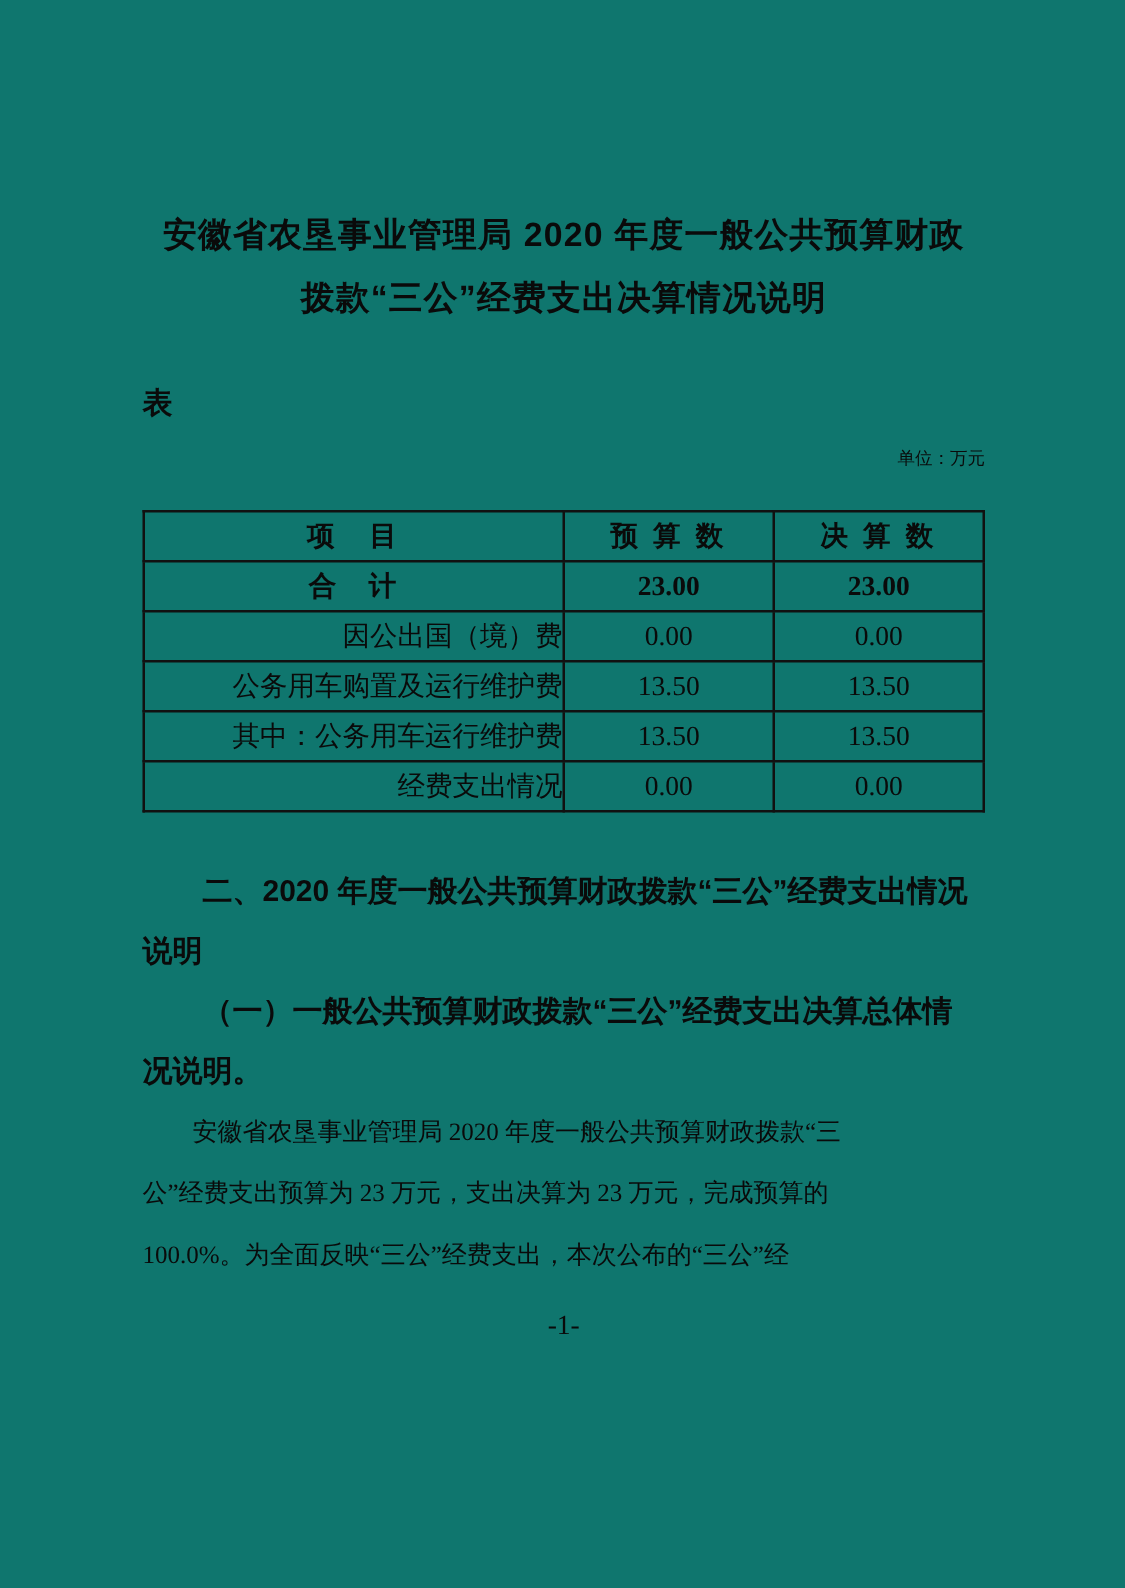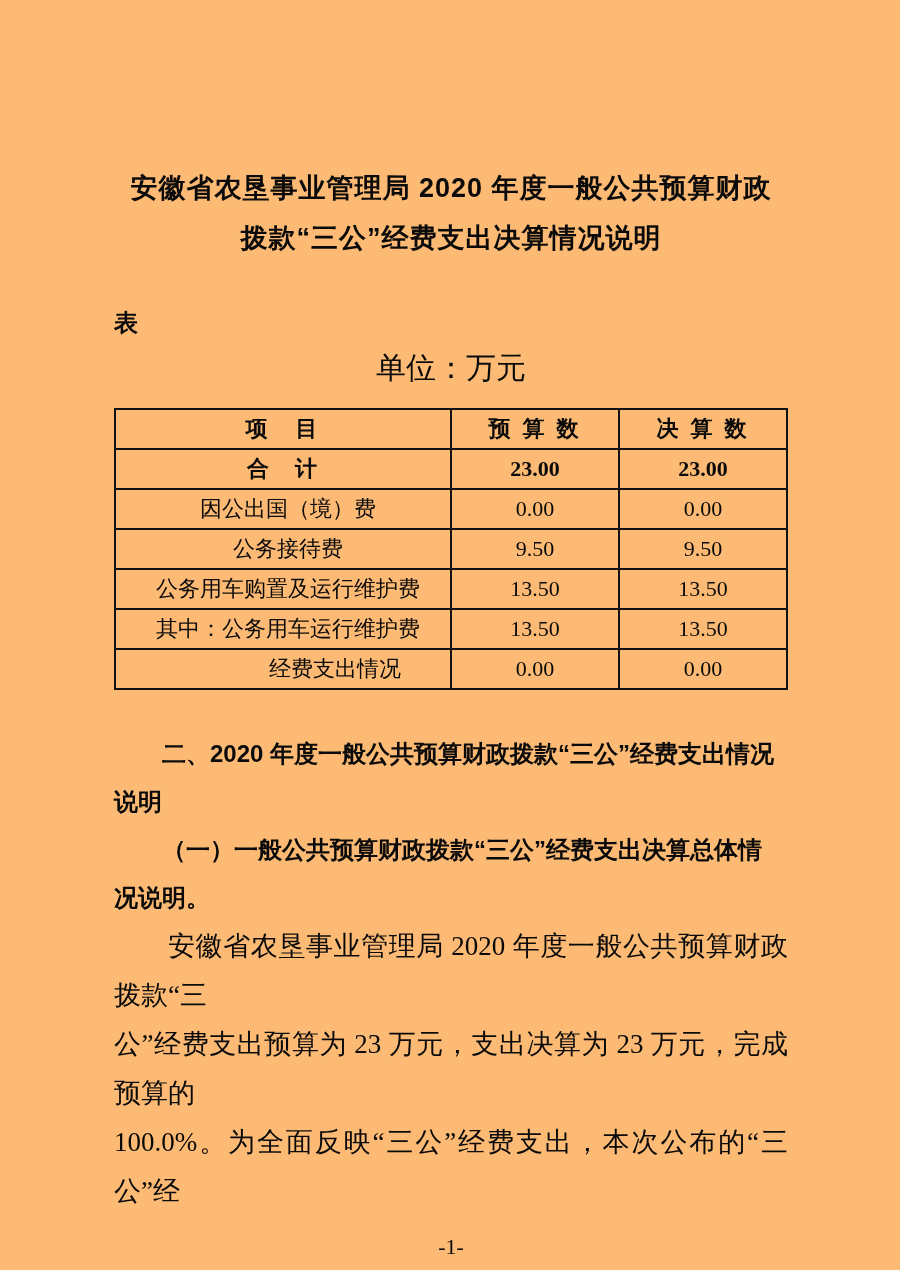--- a/index.html
+++ b/index.html
@@ -7,73 +7,73 @@
   body {
     background:#ffffff;
     color:#0a0a0a;
     font-family:"Liberation Serif", serif;
   }
   .page {
     position:relative;
     width:900px;
     height:1270px;
     padding:163px 112px 0 114px;
-    background:#fdba74;
+    background:#0f766e;
     overflow:hidden;
   }
   .doc-title {
     font-family:"Liberation Sans", sans-serif;
     font-weight:700;
     font-size:27px;
     line-height:50px;
     text-align:center;
     letter-spacing:1px;
   }
   .heading {
     font-family:"Liberation Sans", sans-serif;
     font-weight:700;
     font-size:24px;
     line-height:48px;
     text-align:left;
   }
   .sec1 { margin-top:36px; }
   .indent { text-indent:2em; }
   .unit-line {
-    font-size:30px;
+    font-size:14px;
     line-height:38px;
-    text-align:center;
+    text-align:right;
     margin-top:2px;
   }
   table.budget {
     width:100%;
     border-collapse:collapse;
     table-layout:fixed;
     margin-top:21px;
   }
   table.budget th, table.budget td {
     border:2px solid #111;
     height:40px;
     font-size:22px;
     vertical-align:middle;
   }
   table.budget th {
     font-weight:700;
     text-align:center;
     letter-spacing:3px;
     font-family:"Liberation Sans", sans-serif;
   }
-  td.label { text-align:center; padding-left:10px; }
+  td.label { text-align:right; padding-left:10px; }
   td.num { text-align:center; font-family:"Liberation Serif", serif; }
   tr.total td { font-weight:700; }
   tr.total td.label { text-align:center; letter-spacing:2px; padding-left:0; font-family:"Liberation Sans", sans-serif;border-radius:12px; }
   tr.sub td.label { }
   tr.center-label td.label { padding-left:104px; }
   .sec2 { margin-top:40px; }
   .para {
-    font-size:27px;
+    font-size:20px;
     line-height:49px;
     text-align:justify;
     font-family:Liberation Serif, serif;
   }
   .pagenum {
     text-align:center;
     font-size:22px;
     line-height:30px;
     margin-top:16px;
   }
@@ -112,25 +112,20 @@
         <td class="label">合　计</td>
         <td class="num">23.00</td>
         <td class="num">23.00</td>
       </tr>
       <tr>
         <td class="label">因公出国（境）费</td>
         <td class="num">0.00</td>
         <td class="num">0.00</td>
       </tr>
       <tr>
-        <td class="label">公务接待费</td>
-        <td class="num">9.50</td>
-        <td class="num">9.50</td>
-      </tr>
-      <tr>
         <td class="label">公务用车购置及运行维护费</td>
         <td class="num">13.50</td>
         <td class="num">13.50</td>
       </tr>
       <tr class="sub">
         <td class="label">其中：公务用车运行维护费</td>
         <td class="num">13.50</td>
         <td class="num">13.50</td>
       </tr>
       <tr class="center-label">

